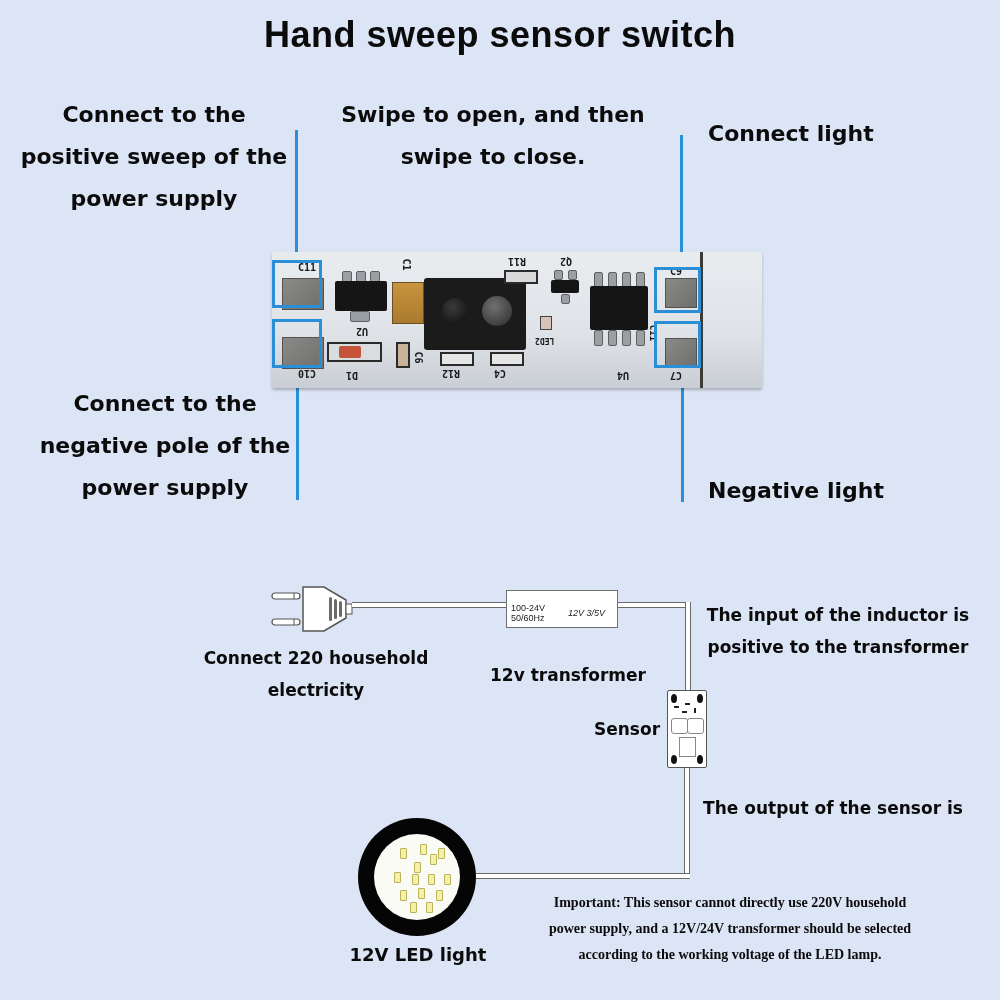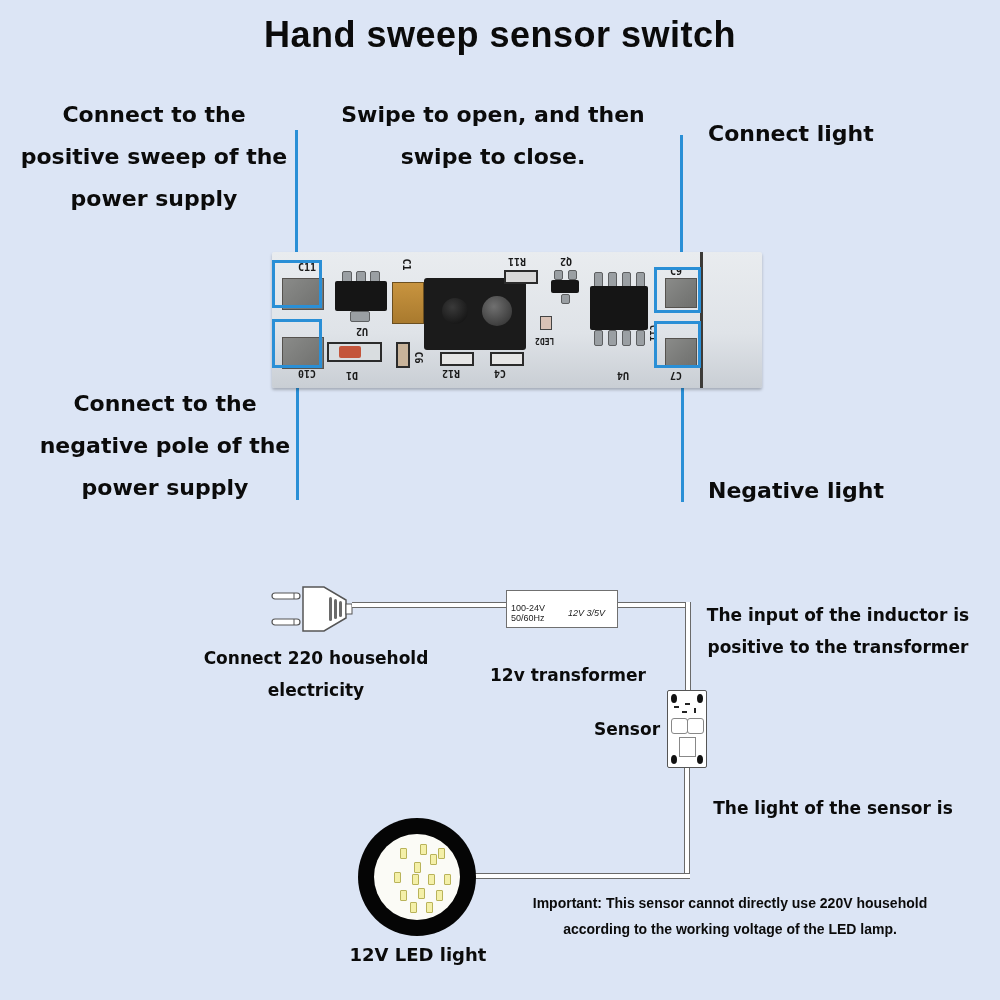--- a/index.html
+++ b/index.html
@@ -17,21 +17,21 @@
   .label {
     font-weight: bold; font-size: 22px; line-height: 42px; text-align: center;
   }
   .label div { white-space: nowrap; }
   .label-sm {
     font-weight: bold; font-size: 17px; line-height: 32px; text-align: center;
   }
   .label-sm div { white-space: nowrap; }
   .note {
     font-weight: bold; font-size: 14px; line-height: 26px; text-align: center;
-    font-family: Liberation Sans, sans-serif;
+    font-family: Liberation Serif, serif;
   }
   .note div { white-space: nowrap; }
   .vline { background: #2a8fd6; width: 3px; }
 
   
   .pcb {
     left: 272px; top: 252px; width: 490px; height: 136px;
     background: linear-gradient(180deg, #e9ecef 0%, #dfe3e8 60%, #c9ced4 100%);
     border-radius: 2px;
     box-shadow: 0 2px 3px rgba(0,0,0,0.25);
@@ -234,19 +234,20 @@
   <div>Connect 220 household</div>
   <div>electricity</div>
 </div>
 <div class="abs label-sm" style="left:478px; top:642px; width:180px;margin-top:17px;">12v transformer</div>
 <div class="abs label-sm" style="left:690px; top:599px; width:296px;">
   <div>The input of the inductor is</div>
   <div>positive to the transformer</div>
 </div>
 <div class="abs label-sm" style="left:588px; top:713px; width:78px;">Sensor</div>
 <div class="abs label-sm" style="left:690px; top:792px; width:286px;">
-  <div>The light of the sensor is</div>
+  <div>The output of the sensor is</div>
 </div>
 <div class="abs label-sm" style="left:340px; top:939px; width:156px; font-size:18px;">12V LED light</div>
 <div class="abs note" style="left:480px; top:890px; width:500px;">
   <div>Important: This sensor cannot directly use 220V household</div>
+  <div>power supply, and a 12V/24V transformer should be selected</div>
   <div>according to the working voltage of the LED lamp.</div>
 </div>
 
 </body></html>

